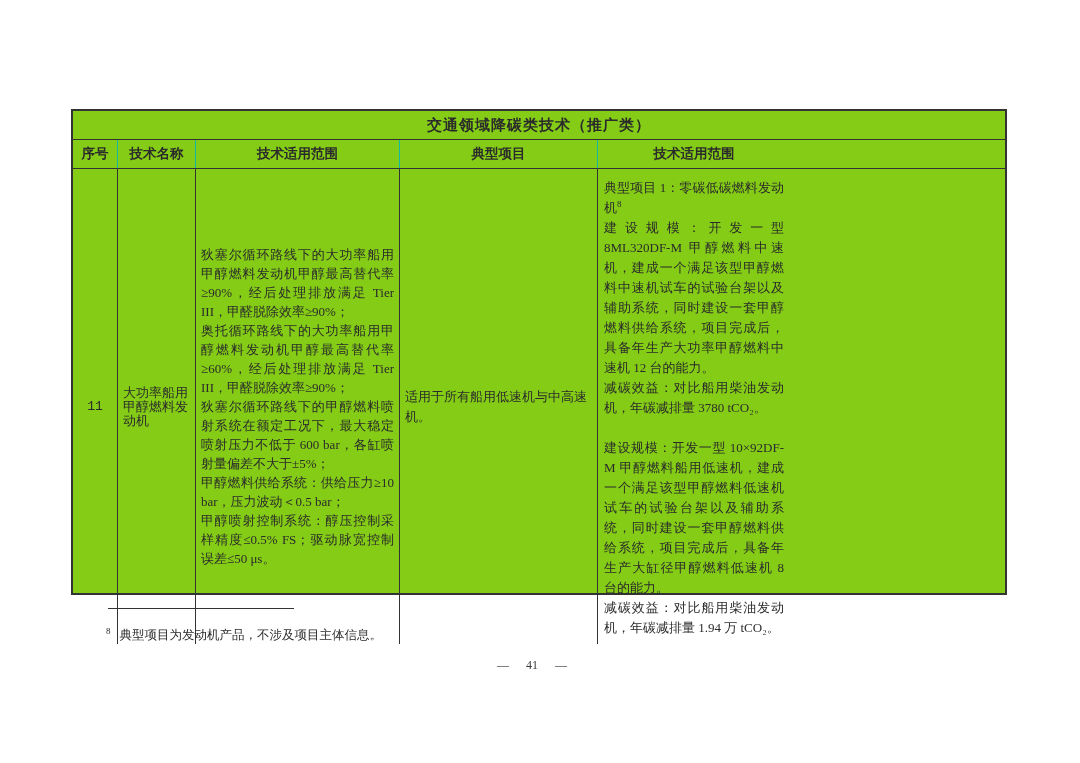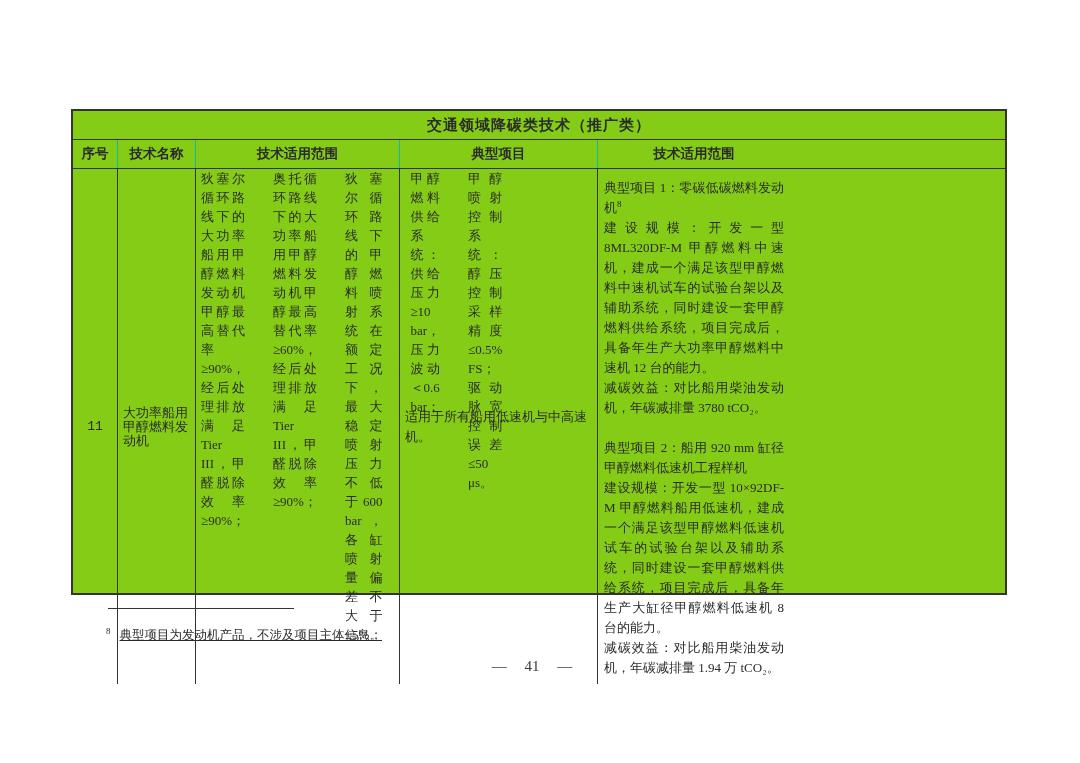--- a/index.html
+++ b/index.html
@@ -26,40 +26,40 @@
   .body-row { height:424px; }
   .body-cell { border-right:1px solid #333; font-size:13px; line-height:20px; }
 
   .cell-index { display:flex; align-items:center; justify-content:center;font-family:Liberation Mono, monospace; }
   .cell-name  { display:flex; align-items:center; padding:0 5px; line-height:14px; }
   .cell-content {
     display:flex; flex-direction:column; justify-content:center; padding:0 5px;
     text-align:justify; text-justify:inter-character; line-height:20.5px;
   }
   .cell-params {
-    display:flex; flex-direction:row; justify-content:space-between; padding:0 5px;
-    text-align:justify; text-justify:inter-character; line-height:19px;gap:28px;
+    display:flex; flex-direction:column; justify-content:center; padding:0 5px;
+    text-align:justify; text-justify:inter-character; line-height:19px;
   }
   .cell-params p { margin:0; }
   .cell-scope { display:flex; align-items:center; padding:0 5px; line-height:20px; }
   .cell-projects { padding:9px 6px 6px 6px; text-align:justify; text-justify:inter-character; line-height:20px; }
   .cell-projects p { margin:0; }
   .proj-2 { margin-top:20px; }
   sup.fn-mark { font-size:9px; vertical-align:super; line-height:0; }
 
   .footnote-rule { position:absolute; left:108px; top:608px; width:186px; height:1px; background:#333; }
   .footnote {
     position:absolute; left:106px; top:626px; width:760px;
     font-size:12.5px; line-height:18px;
   }
-  .footnote .fn-text { margin-left:9px;text-decoration:underline; }
+  .footnote .fn-text { margin-left:9px; }
 
   .page-number {
     position:absolute; left:0; top:658px; width:1064px;
-    text-align:center; font-size:15px; word-spacing:14px; color:#3a3a3a;
+    text-align:center; font-size:12px; word-spacing:14px; color:#3a3a3a;
   }
 </style>
 </head>
 <body>
 
 <div class="table">
   <div class="title-row">交通领域降碳类技术（推广类）</div>
 
   <div class="grid-row head-row">
     <div class="head-cell">序号</div>
@@ -69,34 +69,33 @@
     <div class="head-cell">技术适用范围</div>
   </div>
 
   <div class="grid-row body-row">
     <div class="body-cell cell-index">11</div>
     <div class="body-cell cell-name">大功率船用甲醇燃料发动机</div>
     <div class="body-cell cell-params">
       <p>狄塞尔循环路线下的大功率船用甲醇燃料发动机甲醇最高替代率≥90%，经后处理排放满足 Tier III，甲醛脱除效率≥90%；</p>
       <p>奥托循环路线下的大功率船用甲醇燃料发动机甲醇最高替代率≥60%，经后处理排放满足 Tier III，甲醛脱除效率≥90%；</p>
       <p>狄塞尔循环路线下的甲醇燃料喷射系统在额定工况下，最大稳定喷射压力不低于 600 bar，各缸喷射量偏差不大于±5%；</p>
-      <p>甲醇燃料供给系统：供给压力≥10 bar，压力波动＜0.6 bar；</p>
+      <p>甲醇燃料供给系统：供给压力≥10 bar，压力波动＜0.5 bar；</p>
       <p>甲醇喷射控制系统：醇压控制采样精度≤0.5% FS；驱动脉宽控制误差≤50 μs。</p>
     </div>
     <div class="body-cell cell-scope">
       <p>适用于所有船用低速机与中高速机。</p>
     </div>
     <div class="body-cell cell-projects">
       <div class="proj">
         <p><span>典型项目 1：零碳低碳燃料发动机</span><sup class="fn-mark">8</sup></p>
         <p>建设规模：开发一型 8ML320DF-M 甲醇燃料中速机，建成一个满足该型甲醇燃料中速机试车的试验台架以及辅助系统，同时建设一套甲醇燃料供给系统，项目完成后，具备年生产大功率甲醇燃料中速机 12 台的能力。</p>
         <p>减碳效益：对比船用柴油发动机，年碳减排量 3780 tCO₂。</p>
       </div>
       <div class="proj proj-2">
-        <p>典型项目 2：船用 920 mm 缸径甲醇燃料低速机工程样机</p>
         <p>建设规模：开发一型 10×92DF-M 甲醇燃料船用低速机，建成一个满足该型甲醇燃料低速机试车的试验台架以及辅助系统，同时建设一套甲醇燃料供给系统，项目完成后，具备年生产大缸径甲醇燃料低速机 8 台的能力。</p>
         <p>减碳效益：对比船用柴油发动机，年碳减排量 1.94 万 tCO₂。</p>
       </div>
     </div>
   </div>
 </div>
 
 <div class="footnote-rule"></div>
 <div class="footnote">
   <sup class="fn-mark">8</sup><span class="fn-text">典型项目为发动机产品，不涉及项目主体信息。</span>

